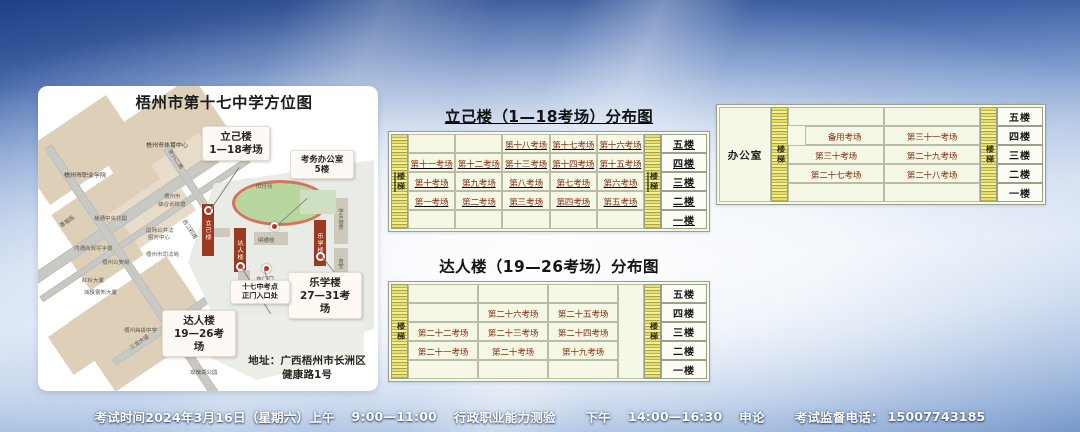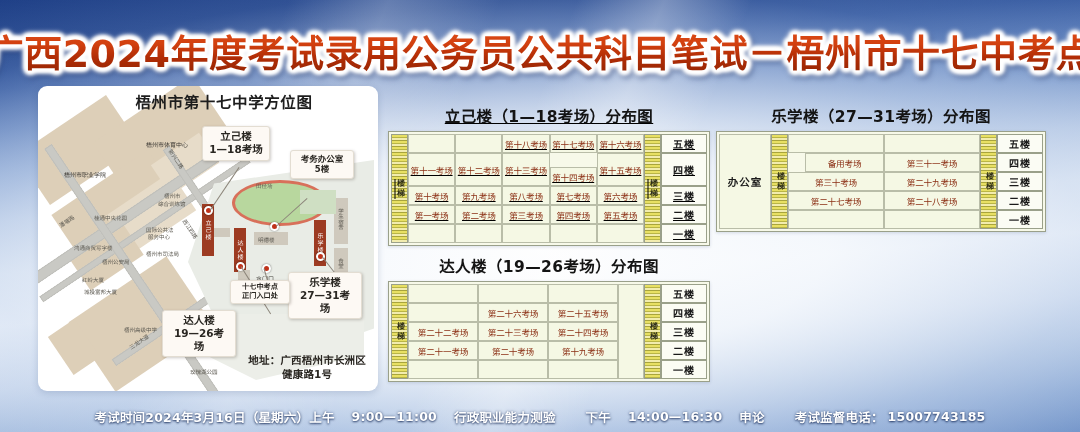--- a/index.html
+++ b/index.html
@@ -222,23 +222,20 @@
     letter-spacing: .2px;
   }
   .footer .gap-s { display: inline-block; width: 9px; }
   .footer .gap-m { display: inline-block; width: 22px; }
 </style>
 </head>
 <body>
 
 <div id="poster">
 
-  <div class="title-band">
-    <div class="poster-title">广西2024年度考试录用公务员公共科目笔试－梧州市十七中考点</div>
-  </div>
 
   <div class="map-panel">
     <div class="map-canvas">
 
       <div class="blk" style="left:-14px; top:34px; width:108px; height:60px; transform:rotate(-34deg);"></div>
       <div class="blk" style="left:62px; top:18px; width:120px; height:62px; transform:rotate(-34deg);"></div>
       <div class="blk" style="left:18px; top:92px; width:116px; height:52px; transform:rotate(-34deg);"></div>
       <div class="blk pale" style="left:74px; top:104px; width:78px; height:46px; transform:rotate(-34deg);"></div>
       <div class="blk" style="left:36px; top:150px; width:64px; height:40px; transform:rotate(-34deg);"></div>
       <div class="blk" style="left:44px; top:196px; width:118px; height:84px; transform:rotate(-34deg);"></div>
@@ -347,21 +344,21 @@
             <span class="stair-label">楼梯</span>
           </div>
           <div class="cell empty" style="grid-area: 1 / 2;"></div>
           <div class="cell empty" style="grid-area: 1 / 3;"></div>
           <div class="cell" style="grid-area: 1 / 4;">第十八考场</div>
           <div class="cell" style="grid-area: 1 / 5;">第十七考场</div>
           <div class="cell" style="grid-area: 1 / 6;">第十六考场</div>
           <div class="cell" style="grid-area: 2 / 2;">第十一考场</div>
           <div class="cell" style="grid-area: 2 / 3;">第十二考场</div>
           <div class="cell" style="grid-area: 2 / 4;">第十三考场</div>
-          <div class="cell" style="grid-area: 2 / 5; margin-top: 14px;">第十四考场</div>
+          <div class="cell" style="grid-area: 2 / 5;">第十四考场</div>
           <div class="cell" style="grid-area: 2 / 6; text-align: center;">第十五考场</div>
           <div class="cell" style="grid-area: 3 / 2;">第十考场</div>
           <div class="cell" style="grid-area: 3 / 3;">第九考场</div>
           <div class="cell" style="grid-area: 3 / 4;">第八考场</div>
           <div class="cell" style="grid-area: 3 / 5;">第七考场</div>
           <div class="cell" style="grid-area: 3 / 6;">第六考场</div>
           <div class="cell" style="grid-area: 4 / 2;">第一考场</div>
           <div class="cell" style="grid-area: 4 / 3;">第二考场</div>
           <div class="cell" style="grid-area: 4 / 4;">第三考场</div>
           <div class="cell" style="grid-area: 4 / 5;">第四考场</div>
@@ -377,21 +374,20 @@
           <div class="cell floor" style="grid-area: 1 / 8;">五楼</div>
           <div class="cell floor" style="grid-area: 2 / 8;">四楼</div>
           <div class="cell floor" style="grid-area: 3 / 8;">三楼</div>
           <div class="cell floor" style="grid-area: 4 / 8;">二楼</div>
           <div class="cell floor" style="grid-area: 5 / 8;">一楼</div>
         </div>
       </div>
   </div>
 
   <div class="diagram" id="diagram-lexue" style="left:716px; top:104px; width:330px;">
-    <div class="diagram-title">乐学楼（27—31考场）分布图</div>
     <div class="grid-wrap">
         <div class="grid" style="grid-template-columns: 52px 17px 1fr 1fr 17px 46px;">
           <div class="cell office" style="grid-area: 1 / 1 / 6;">办公室</div>
           <div class="stair" style="grid-area: 1 / 2 / 6;">
             <span class="stair-label">楼梯</span>
           </div>
           <div class="cell empty" style="grid-area: 1 / 3;"></div>
           <div class="cell empty" style="grid-area: 1 / 4;"></div>
           <div class="cell" style="grid-area: 2 / 3; margin-left: 17px;">备用考场</div>
           <div class="cell" style="grid-area: 2 / 4;">第三十一考场</div>

